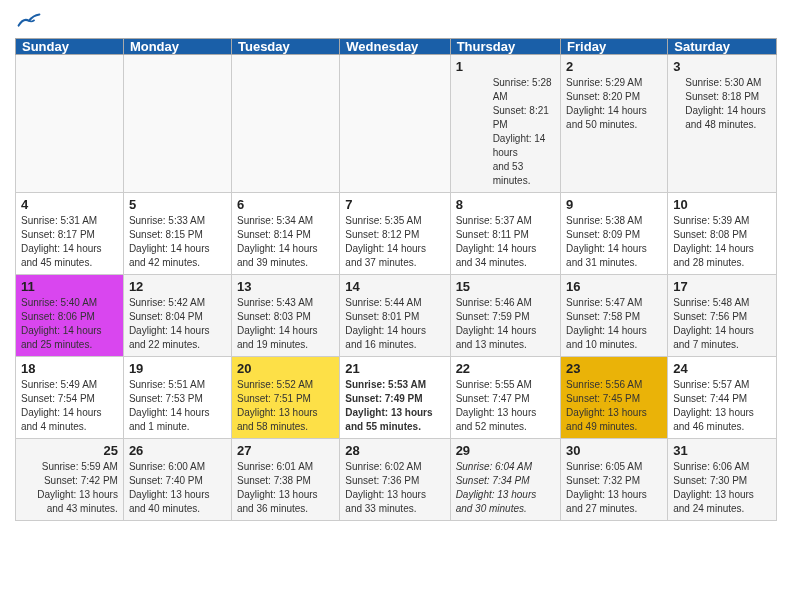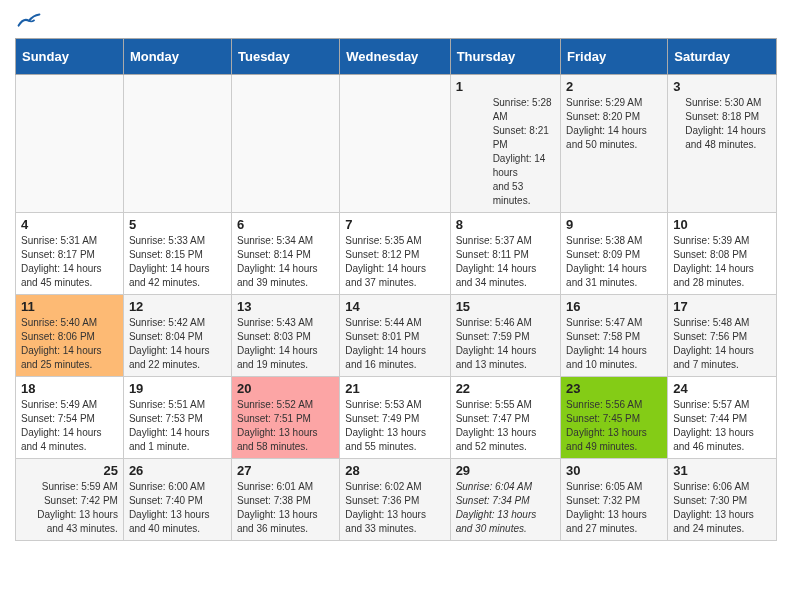--- a/index.html
+++ b/index.html
@@ -54,21 +54,21 @@
     }
     table {
       width: 100%;
       border-collapse: collapse;
     }
     thead tr th {
       background-color: #1a5fa8;
       color: #fff;
       font-size: 13px;
       font-weight: bold;
-      padding: 10px 6px;
+      padding: 0 6px;
       text-align: left;
       border: 1px solid #aaa;
     }
     tbody tr td {
       vertical-align: top;
       border: 1px solid #ccc;
       padding: 4px 5px;
       font-size: 10.5px;
       color: #333;
       width: 113px;
@@ -202,21 +202,21 @@
         </td>
         <td style="background: rgb(255, 255, 255);">
           <span class="day-number">10</span>
           <div class="day-info" style="white-space: pre-line;">Sunrise: 5:39 AM
 Sunset: 8:08 PM
 Daylight: 14 hours
 and 28 minutes.</div>
         </td>
       </tr>
       <tr>
-        <td style="background: #fdba74; margin-left: 23px;">
+        <td style="background: #d946ef; margin-left: 23px;">
           <span class="day-number">11</span>
           <div class="day-info" style="white-space: pre-line;">Sunrise: 5:40 AM
 Sunset: 8:06 PM
 Daylight: 14 hours
 and 25 minutes.</div>
         </td>
         <td style="background: rgb(245, 245, 245);">
           <span class="day-number">12</span>
           <div class="day-info" style="white-space: pre-line;">Sunrise: 5:42 AM
 Sunset: 8:04 PM
@@ -267,42 +267,42 @@
 Daylight: 14 hours
 and 4 minutes.</div>
         </td>
         <td style="background: rgb(255, 255, 255);">
           <span class="day-number">19</span>
           <div class="day-info" style="white-space: pre-line;">Sunrise: 5:51 AM
 Sunset: 7:53 PM
 Daylight: 14 hours
 and 1 minute.</div>
         </td>
-        <td style="background: #fca5a5;">
+        <td style="background: #fde047;">
           <span class="day-number">20</span>
           <div class="day-info" style="white-space: pre-line;">Sunrise: 5:52 AM
 Sunset: 7:51 PM
 Daylight: 13 hours
 and 58 minutes.</div>
         </td>
         <td style="background: rgb(255, 255, 255); margin-top: 8px;">
           <span class="day-number">21</span>
-          <div class="day-info" style="white-space: pre-line;">Sunrise: 5:53 AM
+          <div class="day-info" style="white-space: pre-line; font-weight: bold;">Sunrise: 5:53 AM
 Sunset: 7:49 PM
 Daylight: 13 hours
 and 55 minutes.</div>
         </td>
         <td style="background: rgb(255, 255, 255);">
           <span class="day-number">22</span>
           <div class="day-info" style="white-space: pre-line;">Sunrise: 5:55 AM
 Sunset: 7:47 PM
 Daylight: 13 hours
 and 52 minutes.</div>
         </td>
-        <td style="background: #84cc16;">
+        <td style="background: #eab308;">
           <span class="day-number">23</span>
           <div class="day-info" style="white-space: pre-line;">Sunrise: 5:56 AM
 Sunset: 7:45 PM
 Daylight: 13 hours
 and 49 minutes.</div>
         </td>
         <td style="background: rgb(255, 255, 255);">
           <span class="day-number">24</span>
           <div class="day-info" style="white-space: pre-line;">Sunrise: 5:57 AM
 Sunset: 7:44 PM

